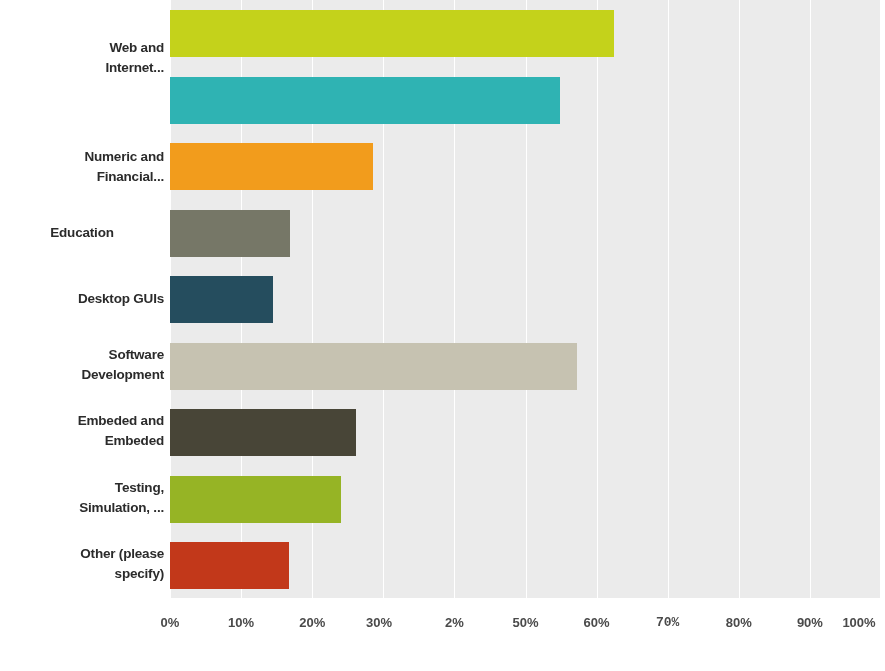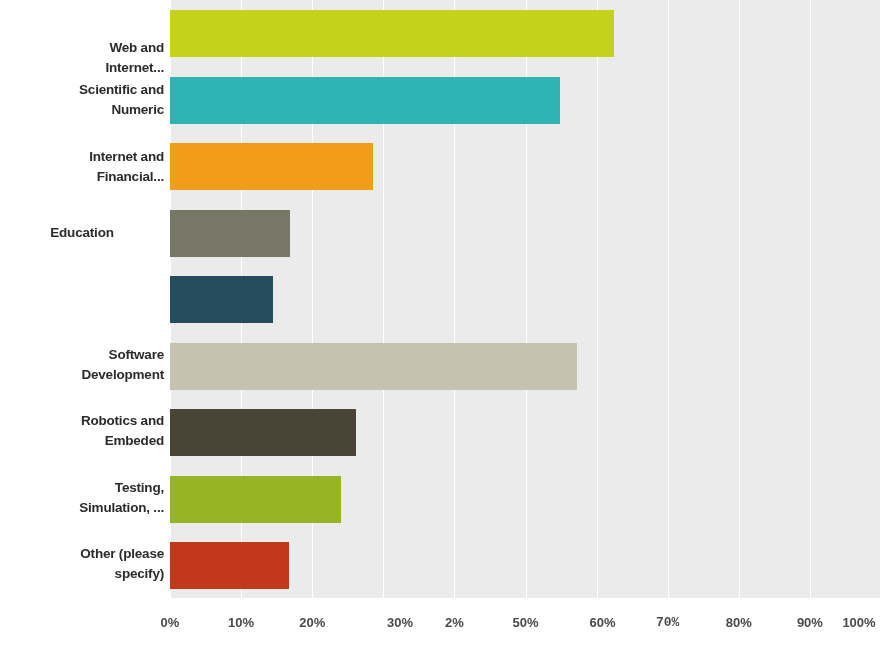--- a/index.html
+++ b/index.html
@@ -145,56 +145,55 @@
           <div class="bar" title="Other (please specify): 16.8%" style="background: rgb(194, 56, 26);"></div>
         </div>
       </div>
   </div>
 
   <div id="category-axis">
     <div class="cat-label" style="top:13px;margin-top:25px;">
       <div>Web and</div>
       <div>Internet...</div>
     </div>
-    <div class="cat-label" style="top:80px;">
-      <div>Scientific and</div>
-      <div>Numeric</div>
-    </div>
     <div class="cat-label" style="top:147px;">
-      <div>Internet and</div>
+      <div>Numeric and</div>
       <div>Financial...</div>
     </div>
     <div class="cat-label" style="top:223px;text-align:center;">
       <div>Education</div>
+    </div>
+    <div class="cat-label" style="top:289px;">
+      <div>Desktop GUIs</div>
     </div>
     <div class="cat-label" style="top:345px;">
       <div>Software</div>
       <div>Development</div>
     </div>
     <div class="cat-label" style="top:411px;">
-      <div>Robotics and</div>
+      <div>Embeded and</div>
       <div>Embeded</div>
     </div>
     <div class="cat-label" style="top:478px;">
       <div>Testing,</div>
       <div>Simulation, ...</div>
     </div>
     <div class="cat-label" style="top:544px;padding-left:8px;">
       <div>Other (please</div>
       <div>specify)</div>
     </div>
   </div>
 
   <div id="x-axis">
       <div class="x-tick" style="left: 170px;">0%</div>
       <div class="x-tick" style="left: 241.1px;">10%</div>
       <div class="x-tick" style="left: 312.2px;">20%</div>
-      <div class="x-tick" style="left: 400px;">30%</div>
+      <div class="x-tick" style="left: 379px;">30%</div>
       <div class="x-tick" style="left: 454.4px;">2%</div>
       <div class="x-tick" style="left: 525.5px;">50%</div>
-      <div class="x-tick" style="left: 596.6px; margin-left: 6px;">60%</div>
+      <div class="x-tick" style="left: 596.6px;">60%</div>
       <div class="x-tick" style="left: 667.7px; font-family: Liberation Mono, monospace;">70%</div>
       <div class="x-tick" style="left: 738.8px;">80%</div>
       <div class="x-tick" style="left: 809.9px;">90%</div>
       <div class="x-tick" style="left: 859px;">100%</div>
     </div>
 
 </div>
 
 </body></html>

